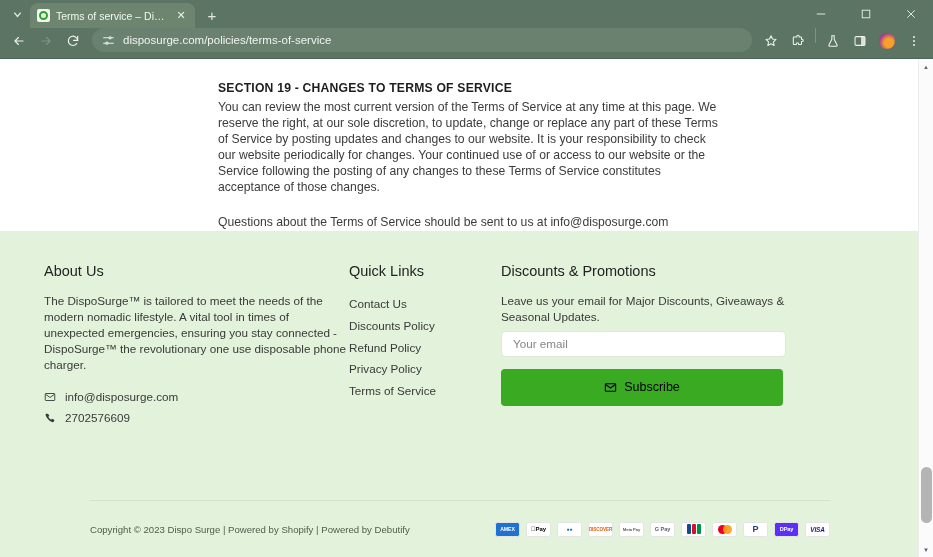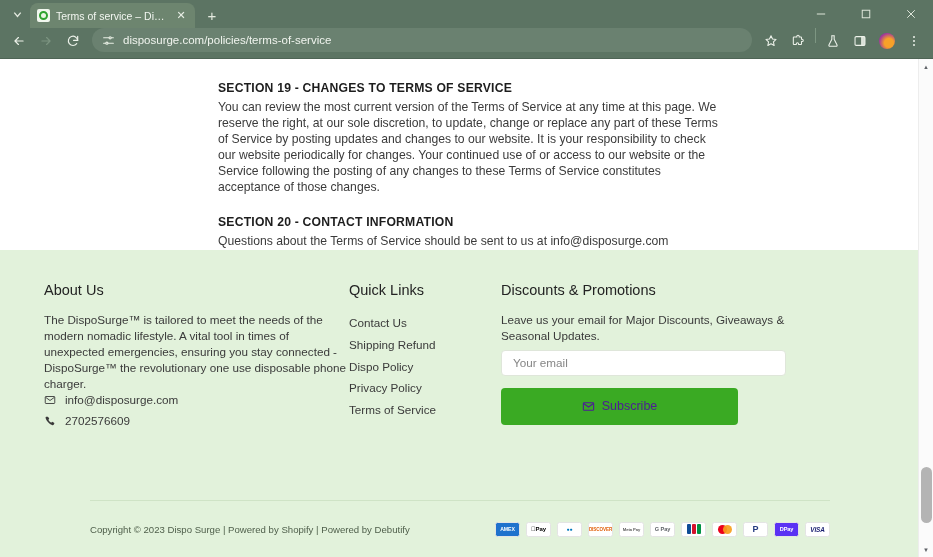--- a/index.html
+++ b/index.html
@@ -115,21 +115,21 @@
   .footer-cols {
     display: flex; padding: 32px 0 0 44px; gap: 0;
   }
   .col-about { width: 305px; }
   .col-links { width: 152px; }
   .col-promo { width: 286px; }
   .foot-h {
     font-size: 14.5px; color: #232323; margin-bottom: 14px; font-weight: normal;
   }
   .about-text {
-    font-size: 11.7px; line-height: 15.8px; color: #3a3a3a; margin-bottom: 2px;
+    font-size: 11.7px; line-height: 15.8px; color: #3a3a3a; margin-bottom: 18px;
   }
   .contact-row {
     display: flex; align-items: center; gap: 9px; margin-bottom: 8px;
     font-size: 11.7px; color: #3a3a3a;
   }
   .contact-row svg { width: 12px; height: 12px; color: #3a3a3a; flex: none; }
   .link-item {
     font-size: 11.7px; color: #3a3a3a; line-height: 21.6px; display: block;
     text-decoration: none;
   }
@@ -137,22 +137,22 @@
     font-size: 11.7px; line-height: 15.8px; color: #3a3a3a; margin-bottom: 6px;
   }
   .email-input {
     display: block; width: 285px; height: 26px; background: #fff;
     border: 1px solid #dfe6da; border-radius: 4px; padding: 0 11px;
     font-size: 11.7px; color: #767676; font-family: "Liberation Sans", sans-serif;
     outline: none;
   }
   .email-input::placeholder { color: #868686; }
   .subscribe {
-    width: 237px; height: 37px; margin-top: 12px; background: #3aaa23;
-    border: none; border-radius: 4px; color: #4c1d95; font-size: 12.5px;
+    width: 282px; height: 37px; margin-top: 12px; background: #3aaa23;
+    border: none; border-radius: 4px; color: #000000; font-size: 12.5px;
     display: flex; align-items: center; justify-content: center; gap: 7px;
     font-family: "Liberation Sans", sans-serif; cursor: pointer;
   }
   .subscribe svg { width: 13px; height: 13px; }
 
   .foot-bottom {
     position: absolute; left: 90px; right: 88px; bottom: 0; height: 57px;
     border-top: 1px solid #cfe3c6; display: flex; align-items: center;
     justify-content: space-between;
   }
@@ -305,21 +305,20 @@
   <div class="viewport">
     <div class="page">
 
       <div class="article">
         <div>
           <div class="sec-title">SECTION 19 - CHANGES TO TERMS OF SERVICE</div>
           <div class="sec-body">You can review the most current version of the Terms of Service at any time at this page. We reserve the right, at our sole discretion, to update, change or replace any part of these Terms of Service by posting updates and changes to our website. It is your responsibility to check our website periodically for changes. Your continued use of or access to our website or the Service following the posting of any changes to these Terms of Service constitutes acceptance of those changes.</div>
         </div>
         <div class="sec-gap"></div>
         <div>
-          <div class="sec-title">SECTION 20 - CONTACT INFORMATION</div>
           <div class="sec-body">Questions about the Terms of Service should be sent to us at info@disposurge.com</div>
         </div>
       </div>
 
       <div class="footer">
         <div class="footer-cols">
 
           <div class="col-about">
             <div class="foot-h">About Us</div>
             <div class="about-text">The DispoSurge™ is tailored to meet the needs of the modern nomadic lifestyle. A vital tool in times of unexpected emergencies, ensuring you stay connected - DispoSurge™ the revolutionary one use disposable phone charger.</div>
@@ -334,22 +333,22 @@
               <svg viewBox="0 0 24 24" fill="currentColor">
                 <path d="M6.6 3.5a1.3 1.3 0 011.7.4l1.8 2.8a1.3 1.3 0 01-.2 1.7l-1.3 1.1a12 12 0 005.9 5.9l1.1-1.3a1.3 1.3 0 011.7-.2l2.8 1.8a1.3 1.3 0 01.4 1.7l-1.2 2a2 2 0 01-2.2.9C11.6 18.9 5.1 12.4 3.2 5.8a2 2 0 01.9-2.2z"></path>
               </svg>
               <span>2702576609</span>
             </div>
           </div>
 
           <div class="col-links">
             <div class="foot-h">Quick Links</div>
             <a class="link-item" href="#">Contact Us</a>
-            <a class="link-item" href="#">Shipping Refund</a>
-            <a class="link-item" href="#">Dispo Policy</a>
+            <a class="link-item" href="#">Discounts Policy</a>
+            <a class="link-item" href="#">Refund Policy</a>
             <a class="link-item" href="#">Privacy Policy</a>
             <a class="link-item" href="#">Terms of Service</a>
           </div>
 
           <div class="col-promo">
             <div class="foot-h">Discounts &amp; Promotions</div>
             <div class="promo-text">Leave us your email for Major Discounts, Giveaways &amp; Seasonal Updates.</div>
             <input class="email-input" type="email" placeholder="Your email" style="">
             <button class="subscribe">
               <svg viewBox="0 0 24 24" fill="none" stroke="currentColor" stroke-width="2">

